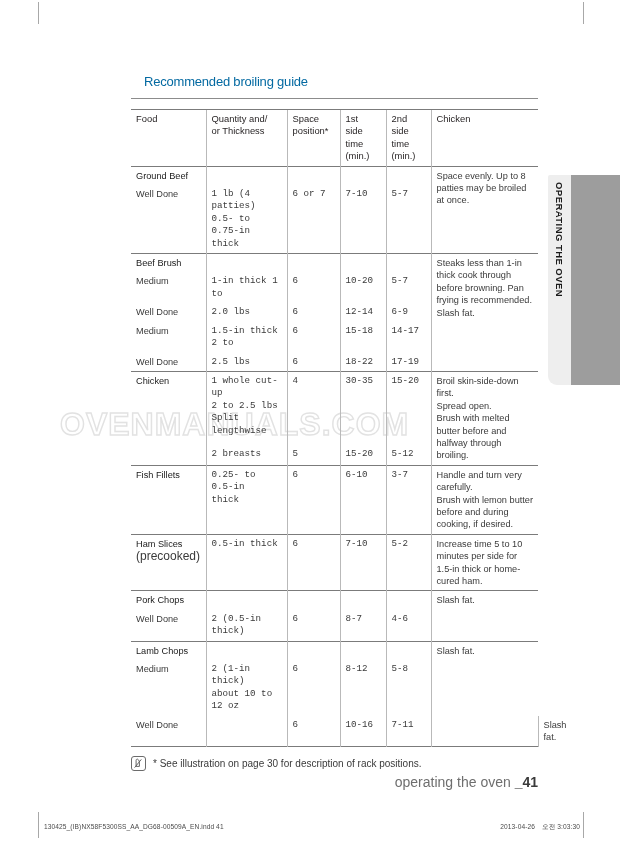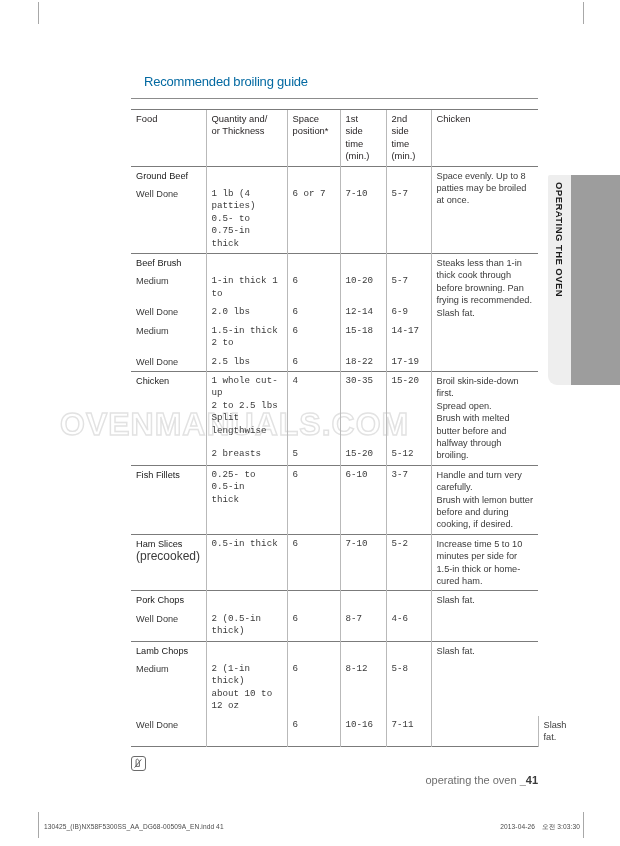--- a/index.html
+++ b/index.html
@@ -188,21 +188,21 @@
     padding-top: 1px;
   }
 
   
   #page-footer {
     position: absolute;
     left: 131px;
     top: 774px;
     width: 407px;
     text-align: right;
-    font-size: 11px;
+    font-size: 14px;
     color: #6e6e6e;
   }
   #page-footer .pg-num {
     font-weight: bold;
     color: #3a3a3a;
   }
 
   
   #print-slug {
     position: absolute;
@@ -406,20 +406,21 @@
       </tbody>
   </table>
 
   <div id="footnote">
     <div id="note-icon">
       <svg width="13" height="13" viewBox="0 0 13 13" style="display:block">
         <path d="M4.1 9.4 L4.1 3.4 C4.1 2.3 5.0 1.8 5.8 2.3 C6.8 2.9 7.4 4.3 7.4 5.8 L7.4 9.4 Z" fill="none" stroke="#555" stroke-width="0.9"></path>
         <line x1="2.6" y1="10.6" x2="9.3" y2="2.4" stroke="#555" stroke-width="0.9"></line>
       </svg>
     </div>
+    <div class="fn-text">* See illustration on page 30 for description of rack positions.</div>
   </div>
 
 </div>
 
 <div id="page-footer">
   <span>operating the oven</span>
   <span class="pg-num">_41</span>
 </div>
 
 <div id="print-slug">

